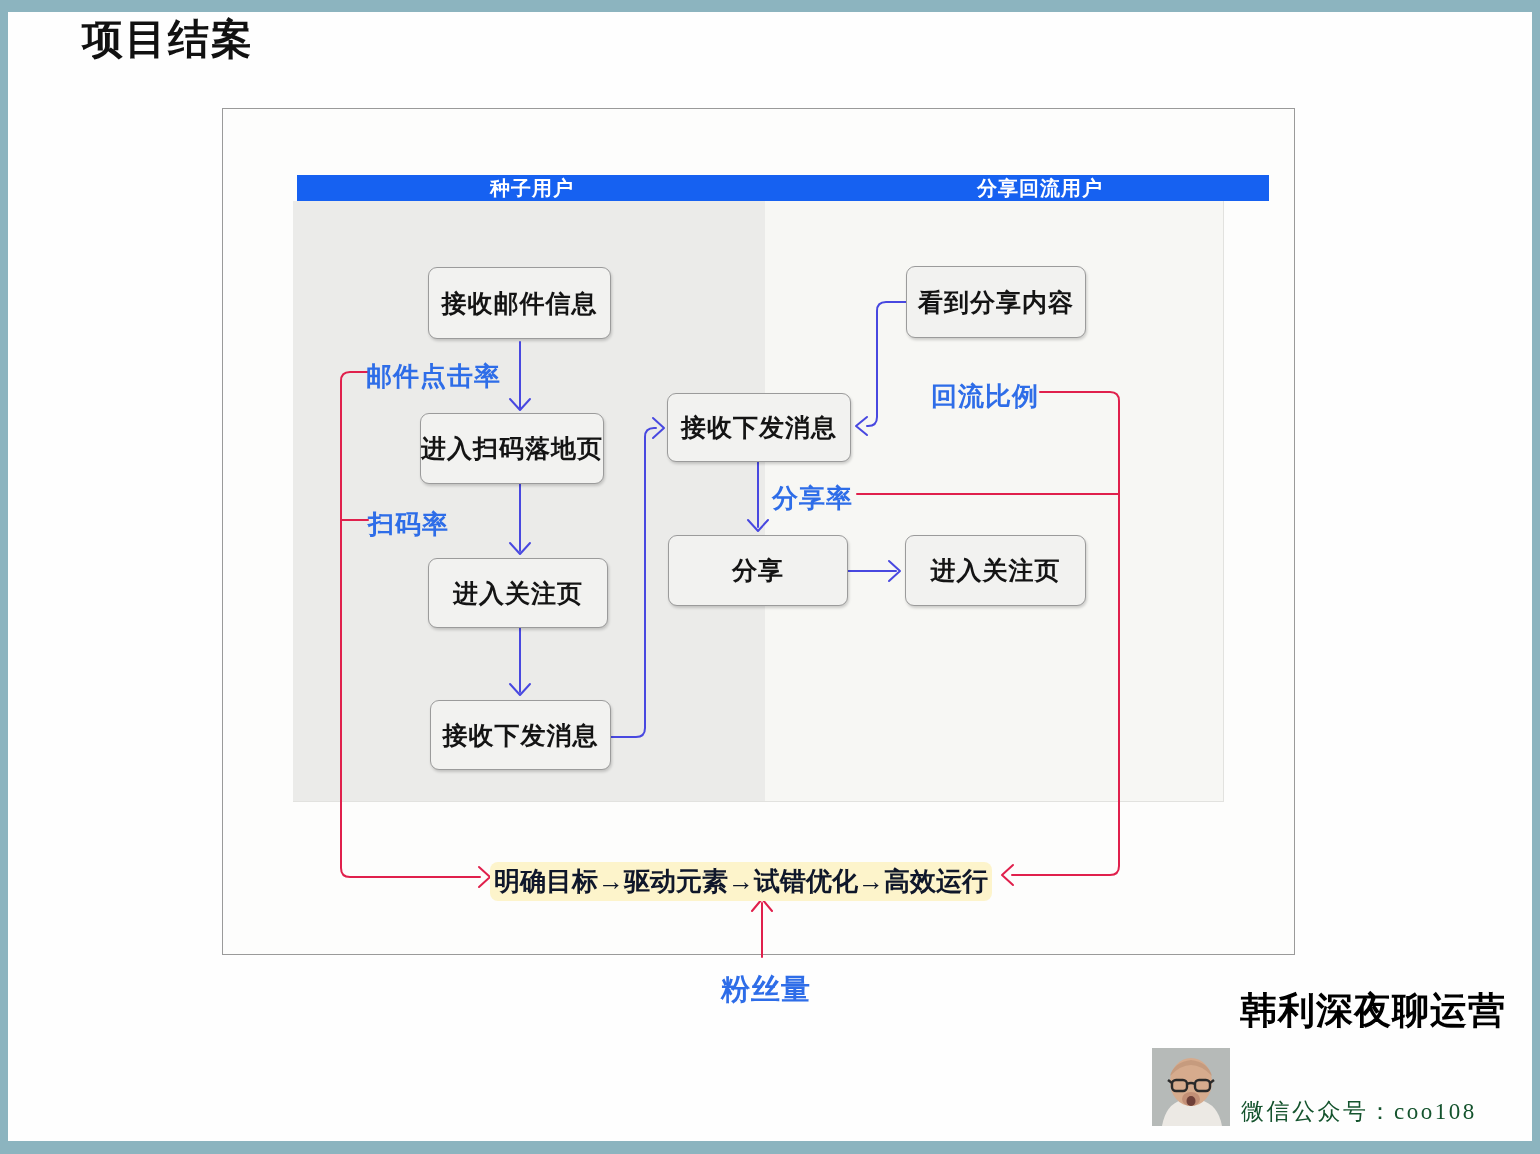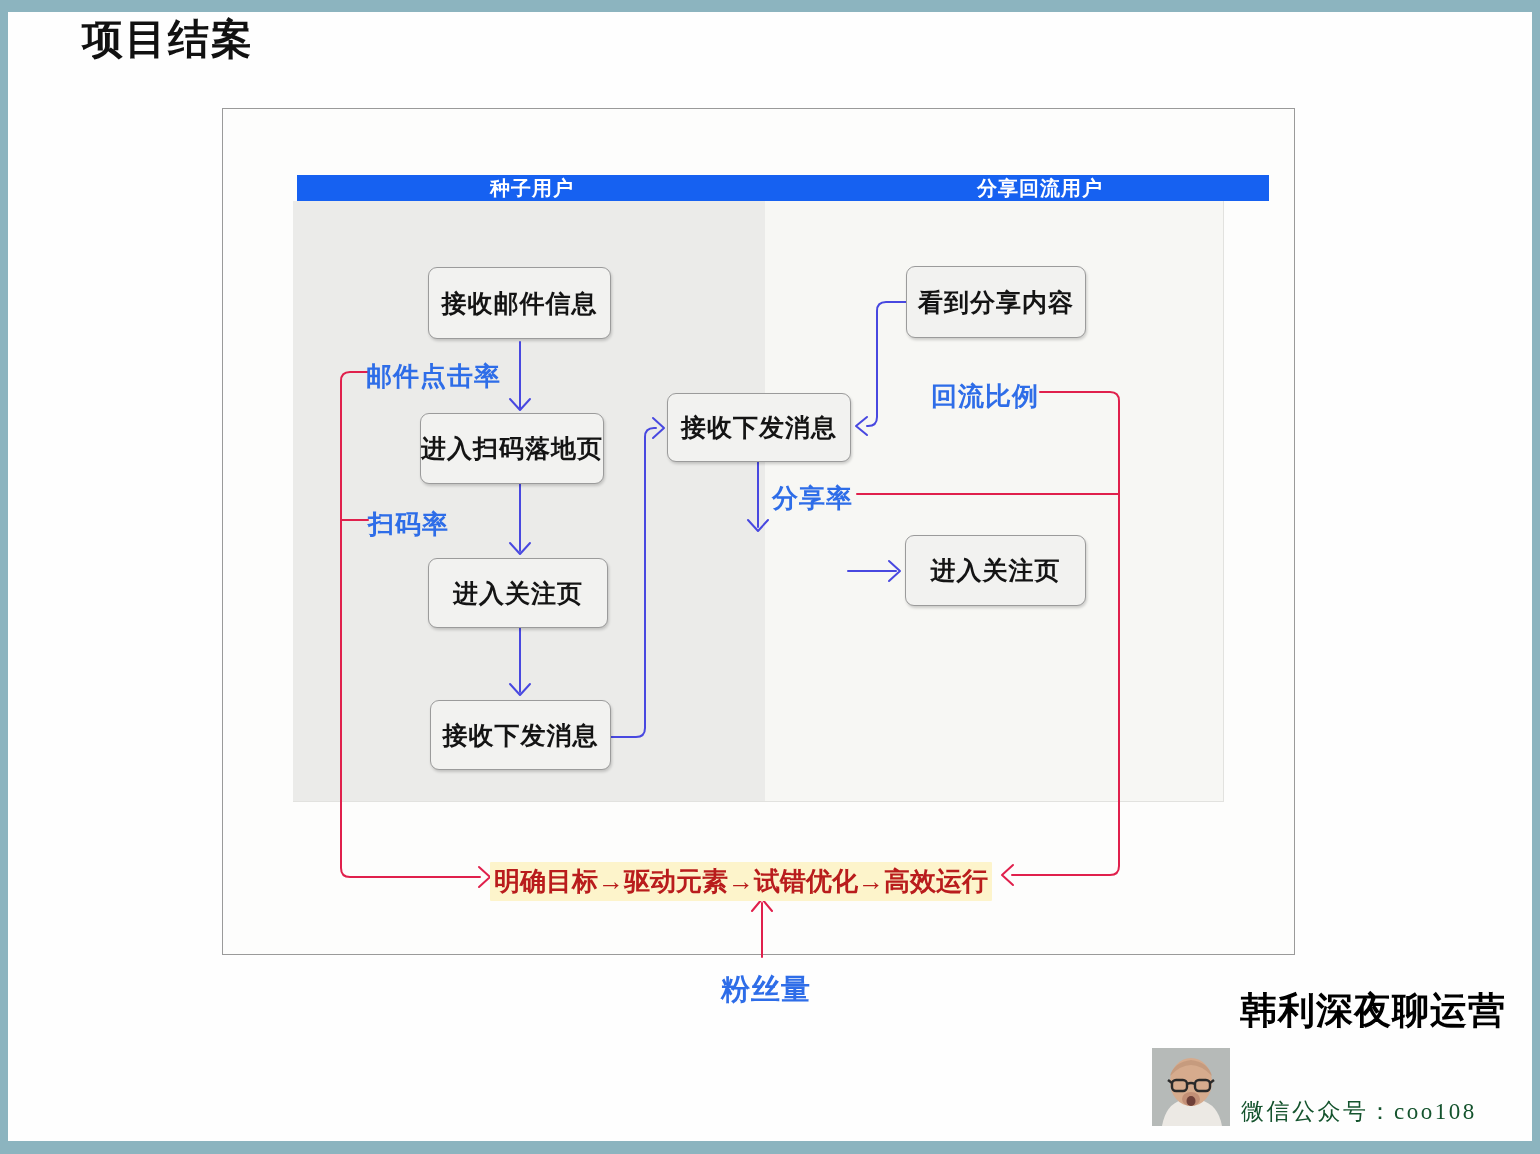--- a/index.html
+++ b/index.html
@@ -34,22 +34,22 @@
     position:absolute;background:#f2f2f0;border:1.5px solid #9b9b9b;border-radius:9px;
     box-shadow:1px 2px 3px rgba(0,0,0,0.18);display:flex;align-items:center;justify-content:center;
     font-size:25px;font-weight:bold;color:#141414;z-index:6;box-sizing:border-box;letter-spacing:1px;
   }
   .metric{
     position:absolute;font-size:26px;font-weight:bold;color:#2e6de8;z-index:7;
     letter-spacing:1px;white-space:nowrap;
   }
   .formula{
     position:absolute;left:741px;top:862px;transform:translateX(-50%);
-    background:#fdf4cb;color:#b91c1c;font-size:26px;font-weight:bold;
-    padding:2px 4px;white-space:nowrap;z-index:7;border-radius:1px;
+    background:#fdf4cb;color:#0f172a;font-size:26px;font-weight:bold;
+    padding:2px 4px;white-space:nowrap;z-index:7;border-radius:8px;
   }
   .footer-author{
     position:absolute;left:1240px;top:986px;font-size:37px;font-weight:bold;color:#000000;
     z-index:8;white-space:nowrap;letter-spacing:1px;
   }
   .footer-wechat{
     position:absolute;left:1241px;top:1096px;font-size:23px;color:#14532d;z-index:8;
     white-space:nowrap;letter-spacing:2.5px;
   }
   .avatar{position:absolute;left:1152px;top:1048px;width:78px;height:78px;z-index:8;}
@@ -98,20 +98,21 @@
       <polyline points="752,911 762,899 772,911"></polyline>
     </g>
   </svg>
 
   <div class="node" style="left:428px;top:267px;width:183px;height:72px">接收邮件信息</div>
   <div class="node" style="left:420px;top:413px;width:184px;height:71px">进入扫码落地页</div>
   <div class="node" style="left:428px;top:558px;width:180px;height:70px">进入关注页</div>
   <div class="node" style="left:430px;top:700px;width:181px;height:70px">接收下发消息</div>
   <div class="node" style="left:667px;top:393px;width:184px;height:69px">接收下发消息</div>
   <div class="node" style="left:906px;top:266px;width:180px;height:72px">看到分享内容</div>
+  <div class="node" style="left:668px;top:535px;width:180px;height:71px">分享</div>
   <div class="node" style="left:905px;top:535px;width:181px;height:71px">进入关注页</div>
 
   <div class="metric" style="left:366px;top:359px">邮件点击率</div>
   <div class="metric" style="left:368px;top:507px">扫码率</div>
   <div class="metric" style="left:931px;top:379px">回流比例</div>
   <div class="metric" style="left:772px;top:481px">分享率</div>
   <div class="metric" style="left:721px;top:970px;font-size:29px">粉丝量</div>
 
   <div class="formula">明确目标→驱动元素→试错优化→高效运行</div>
 

